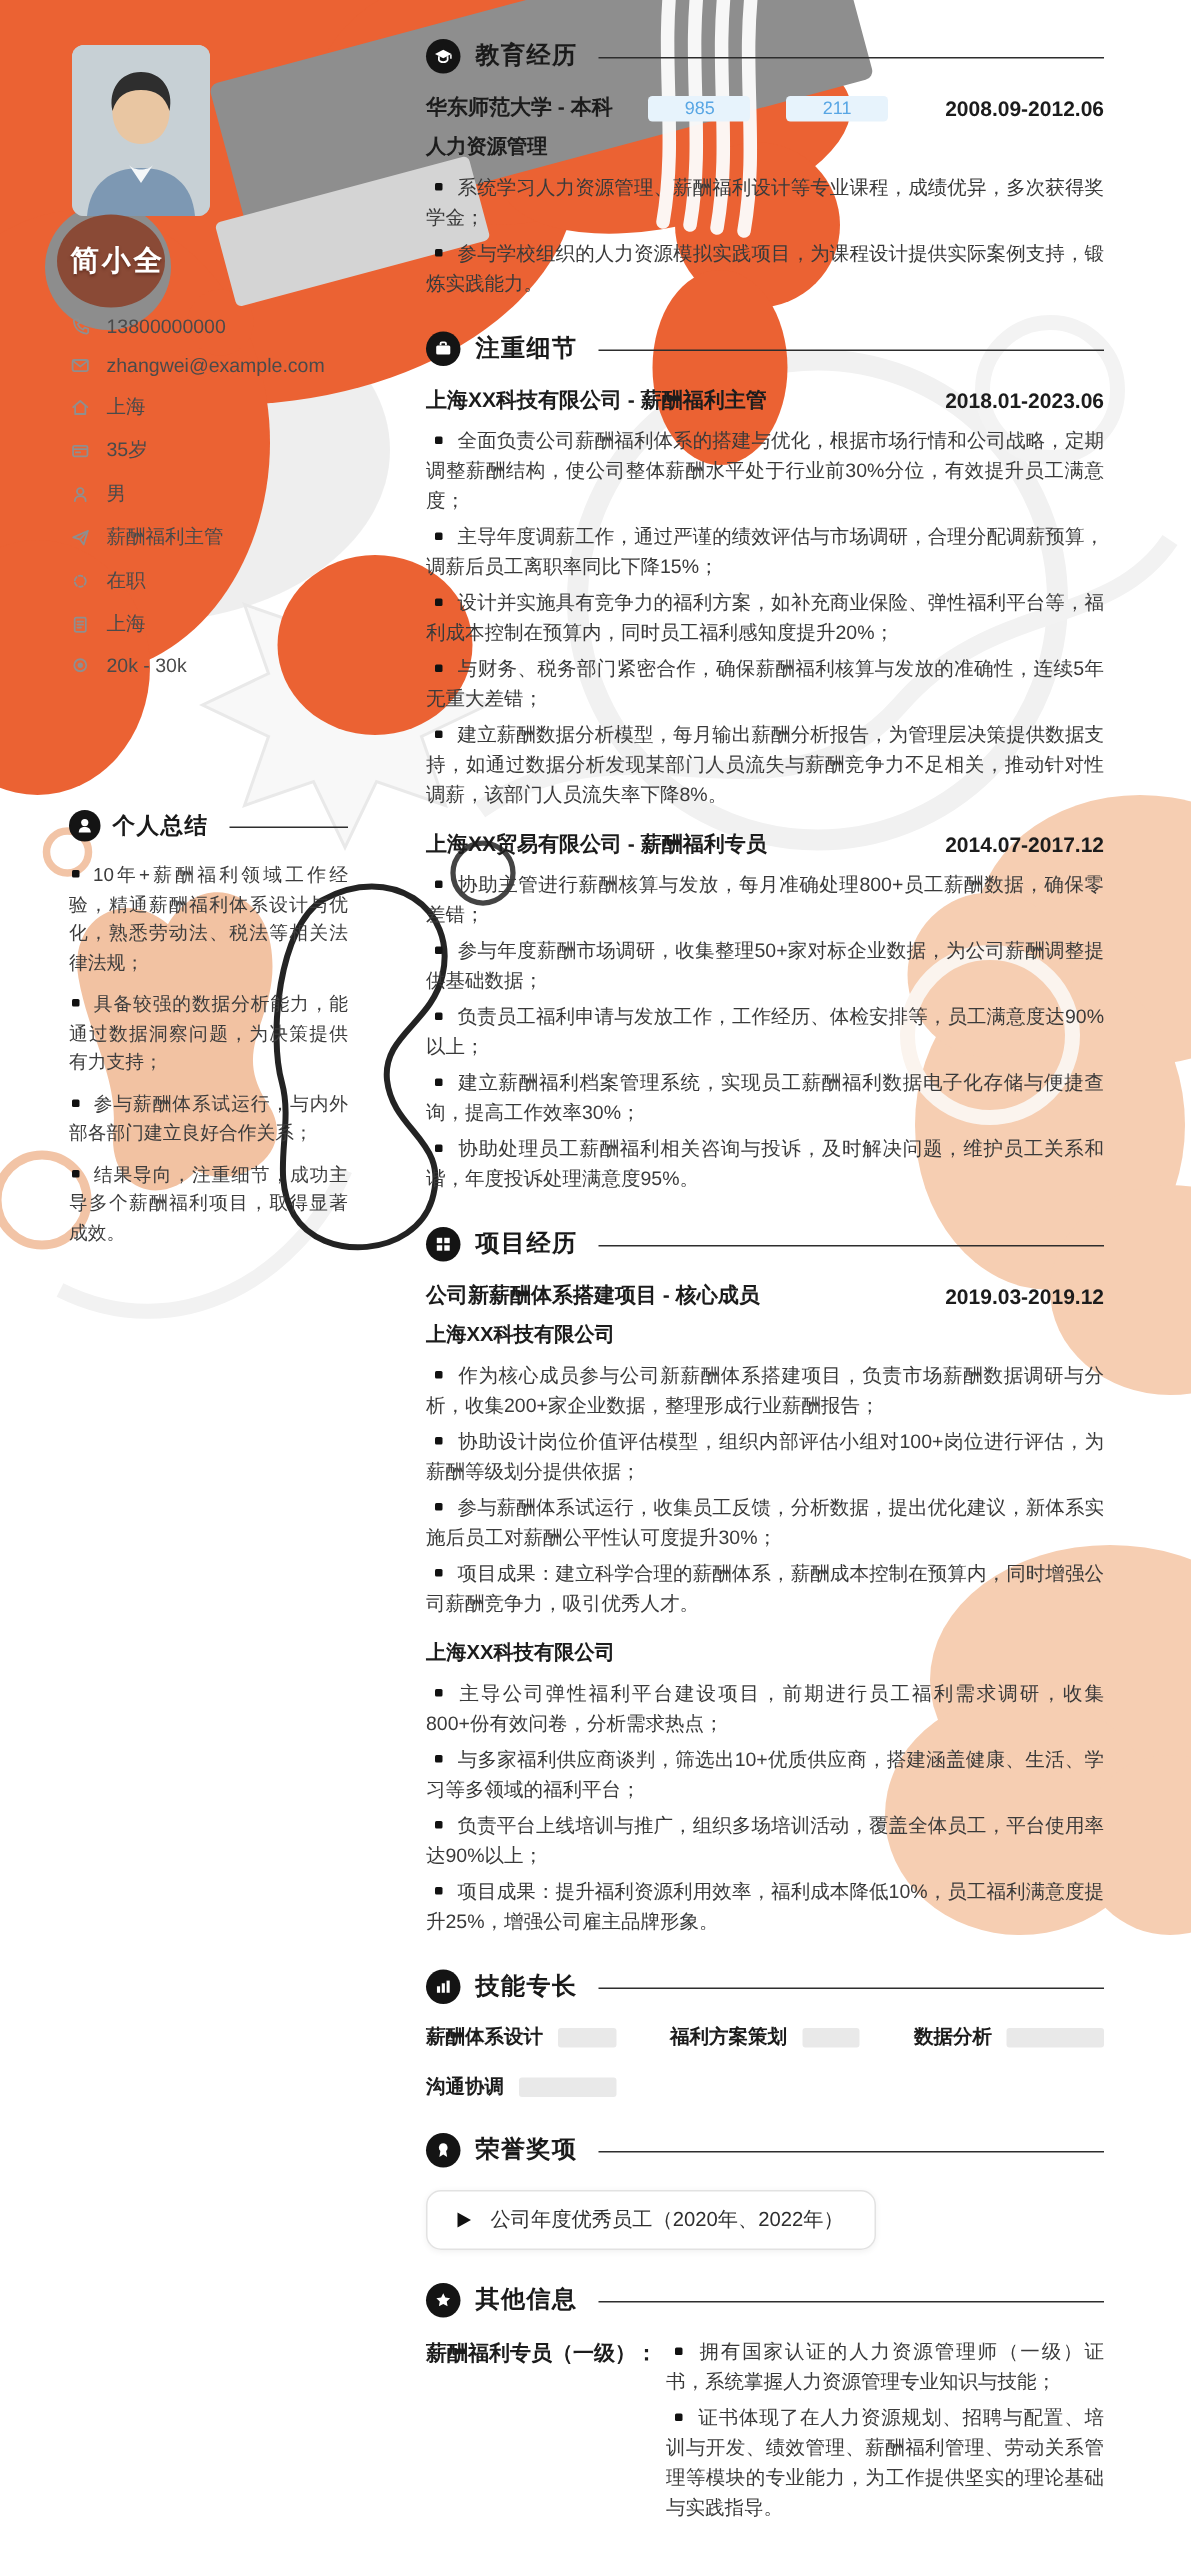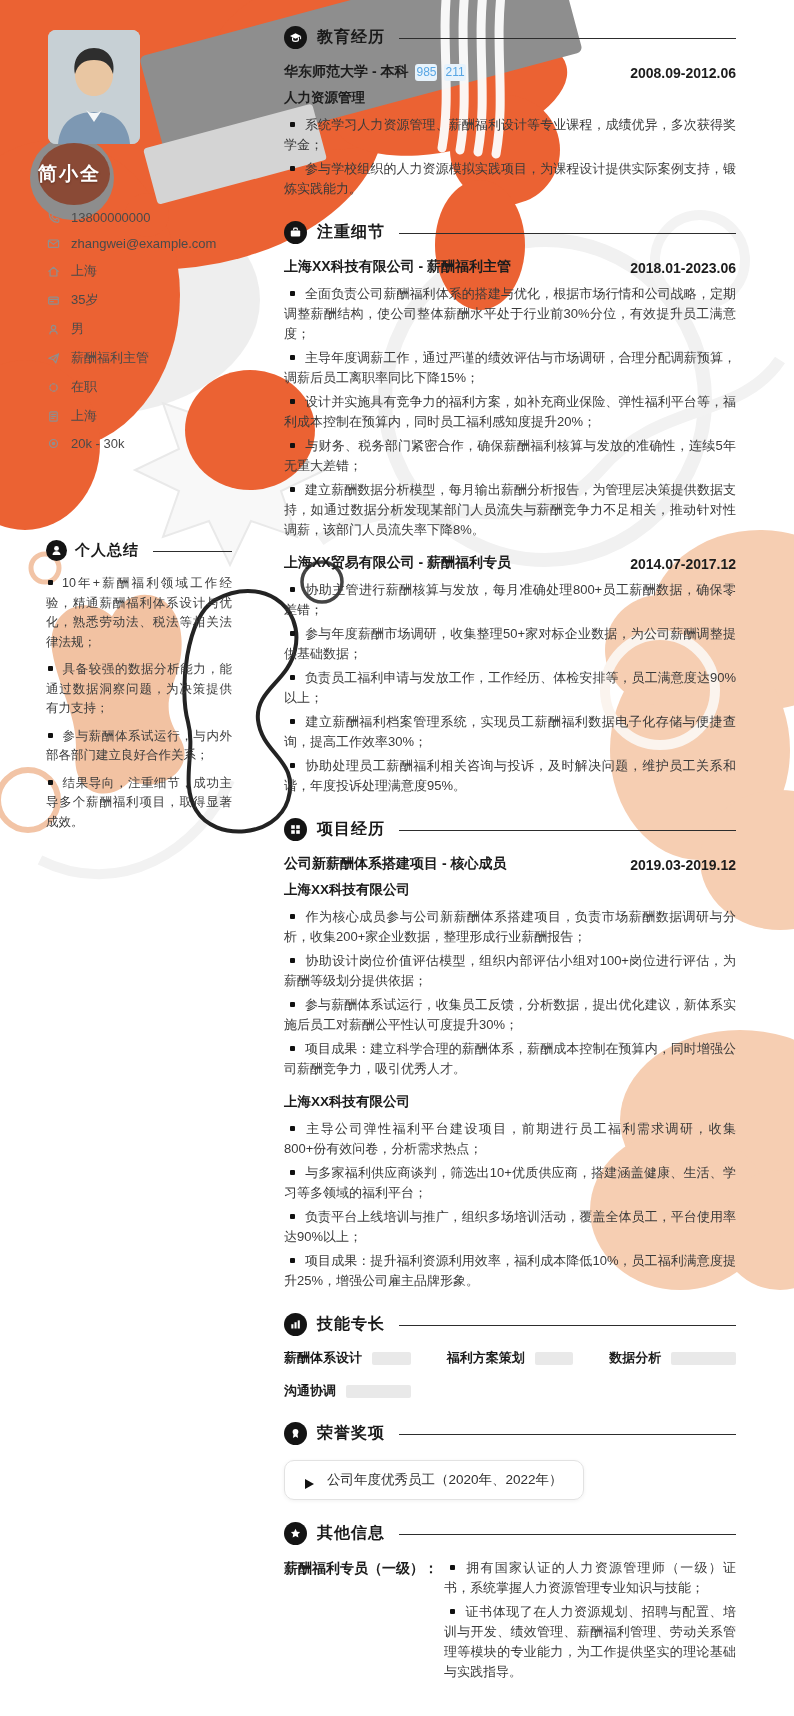--- a/index.html
+++ b/index.html
@@ -3,21 +3,21 @@
 <meta charset="utf-8">
 <style>
   html,body{margin:0;padding:0;}
   body{width:794px;height:1716px;background:#fff;font-family:"Liberation Sans","DejaVu Sans",sans-serif;color:#333;}
   .page{position:relative;width:794px;height:1716px;overflow:hidden;background:#fff;}
   .bg{position:absolute;inset:0;z-index:0;}
   
   .sidebar{position:absolute;left:0;top:0;width:283px;height:100%;z-index:2;}
   .photo{position:absolute;left:48px;top:30px;width:92px;height:114px;border-radius:8px;overflow:hidden;background:linear-gradient(180deg,#ccd4d9 0%,#b9c3c9 100%);}
   .photo svg{display:block;width:100%;height:100%;}
-  .name-badge{position:absolute;left:38px;top:143px;width:72px;height:62px;background:#8a4a36;border-radius:50%;display:flex;align-items:center;justify-content:flex-start;}
+  .name-badge{position:absolute;left:38px;top:143px;width:72px;height:62px;background:#8a4a36;border-radius:50%;display:flex;align-items:center;justify-content:flex-end;}
   .name-badge span{font-size:19px;font-weight:bold;color:#fff;letter-spacing:2px;white-space:nowrap;text-shadow:0 1px 2px rgba(60,20,10,.5);}
   .contact{position:absolute;left:46px;top:210px;width:215px;list-style:none;margin:0;padding:0;}
   .contact li{display:flex;align-items:center;margin-bottom:11px;font-size:13px;color:#4a4a4a;}
   .contact .cicon{width:14px;height:14px;margin-right:11px;flex:0 0 14px;display:flex;align-items:center;justify-content:center;}
   .contact .cicon svg{width:13px;height:13px;stroke:#8f8f8f;fill:none;stroke-width:1.2;stroke-linecap:round;stroke-linejoin:round;}
   .summary{position:absolute;left:46px;top:540px;width:186px;}
   
   .sec-head{display:flex;align-items:center;margin-bottom:13px;}
   .sec-icon{width:23px;height:23px;border-radius:50%;background:#141414;display:flex;align-items:center;justify-content:center;flex:0 0 23px;margin-right:10px;}
   .sec-icon svg{width:13px;height:13px;fill:#fff;}
@@ -27,36 +27,36 @@
   .summary .sec-title{font-size:15px;}
   .summary ul{list-style:none;margin:0;padding:0;}
   .summary li{font-size:12.5px;line-height:19.5px;color:#3c3c3c;margin-bottom:8px;text-align:justify;}
   .summary li::before{content:"";display:inline-block;width:5px;height:5px;background:#111;border-radius:1px;margin:0 9px 2px 2px;}
   
   .main{position:absolute;left:284px;top:0;width:481px;box-sizing:border-box;padding:26px 29px 0 0;z-index:2;}
   .section{margin-top:22px;}
   .section:first-child{margin-top:0;}
   .entry{margin-top:14px;}
   .entry:first-of-type{margin-top:0;}
-  .entry-head{display:flex;align-items:flex-end;justify-content:space-between;margin-bottom:8px;}
+  .entry-head{display:flex;align-items:center;justify-content:space-between;margin-bottom:8px;}
   .entry-title{font-size:14px;font-weight:bold;color:#1c1c1c;display:flex;align-items:center;}
   .entry-date{font-size:14px;font-weight:bold;color:#1c1c1c;white-space:nowrap;margin-left:12px;}
   .entry-sub{font-size:13.5px;font-weight:bold;color:#1c1c1c;margin-bottom:8px;}
-  .badge{display:inline-block;background:#e7f3fc;color:#58a6e4;font-size:12px;font-weight:normal;line-height:17px;padding:0 1px;border-radius:3px;margin-left:7px;}
+  .badge{display:inline-block;background:#e7f3fc;color:#58a6e4;font-size:12px;font-weight:normal;line-height:17px;padding:0 24px;border-radius:3px;margin-left:24px;}
   ul.bullets{list-style:none;margin:0;padding:0;}
   ul.bullets li{font-size:13px;line-height:20px;color:#3a3a3a;margin-bottom:4px;text-align:justify;}
   ul.bullets li::before{content:"";display:inline-block;width:5px;height:5px;background:#111;border-radius:1px;margin:0 10px 2px 6px;}
   
   .skills-grid{display:grid;grid-template-columns:1fr 1fr 1fr;column-gap:36px;row-gap:15px;margin-top:4px;}
   .skill{display:flex;align-items:center;}
   .skill-label{font-size:13px;font-weight:bold;color:#1c1c1c;white-space:nowrap;margin-right:10px;}
   .skill-track{flex:1;height:13px;background:#e9e9e9;border-radius:2px;position:relative;overflow:hidden;}
   .skill-fill{height:100%;background:#141414;clip-path:polygon(0 0,100% 0,calc(100% - 9px) 100%,0 100%);}
   
-  .honor-box{display:inline-flex;align-items:flex-end;border:1px solid #e2e2e2;border-radius:10px;box-shadow:0 1px 4px rgba(0,0,0,.06);padding:10px 20px;background:rgba(255,255,255,.85);margin-top:2px;}
+  .honor-box{display:inline-flex;align-items:center;border:1px solid #e2e2e2;border-radius:10px;box-shadow:0 1px 4px rgba(0,0,0,.06);padding:10px 20px;background:rgba(255,255,255,.85);margin-top:2px;}
   .play-tri{width:0;height:0;border-left:9px solid #111;border-top:5.5px solid transparent;border-bottom:5.5px solid transparent;margin-right:13px;}
   .honor-text{font-size:13.5px;color:#2e2e2e;}
   
   .other-row{display:flex;align-items:flex-start;margin-top:4px;}
   .other-label{font-size:14px;font-weight:bold;color:#1c1c1c;white-space:nowrap;margin-right:6px;line-height:20px;}
   .other-row ul.bullets{flex:1;}
 </style>
 </head>
 <body>
 

